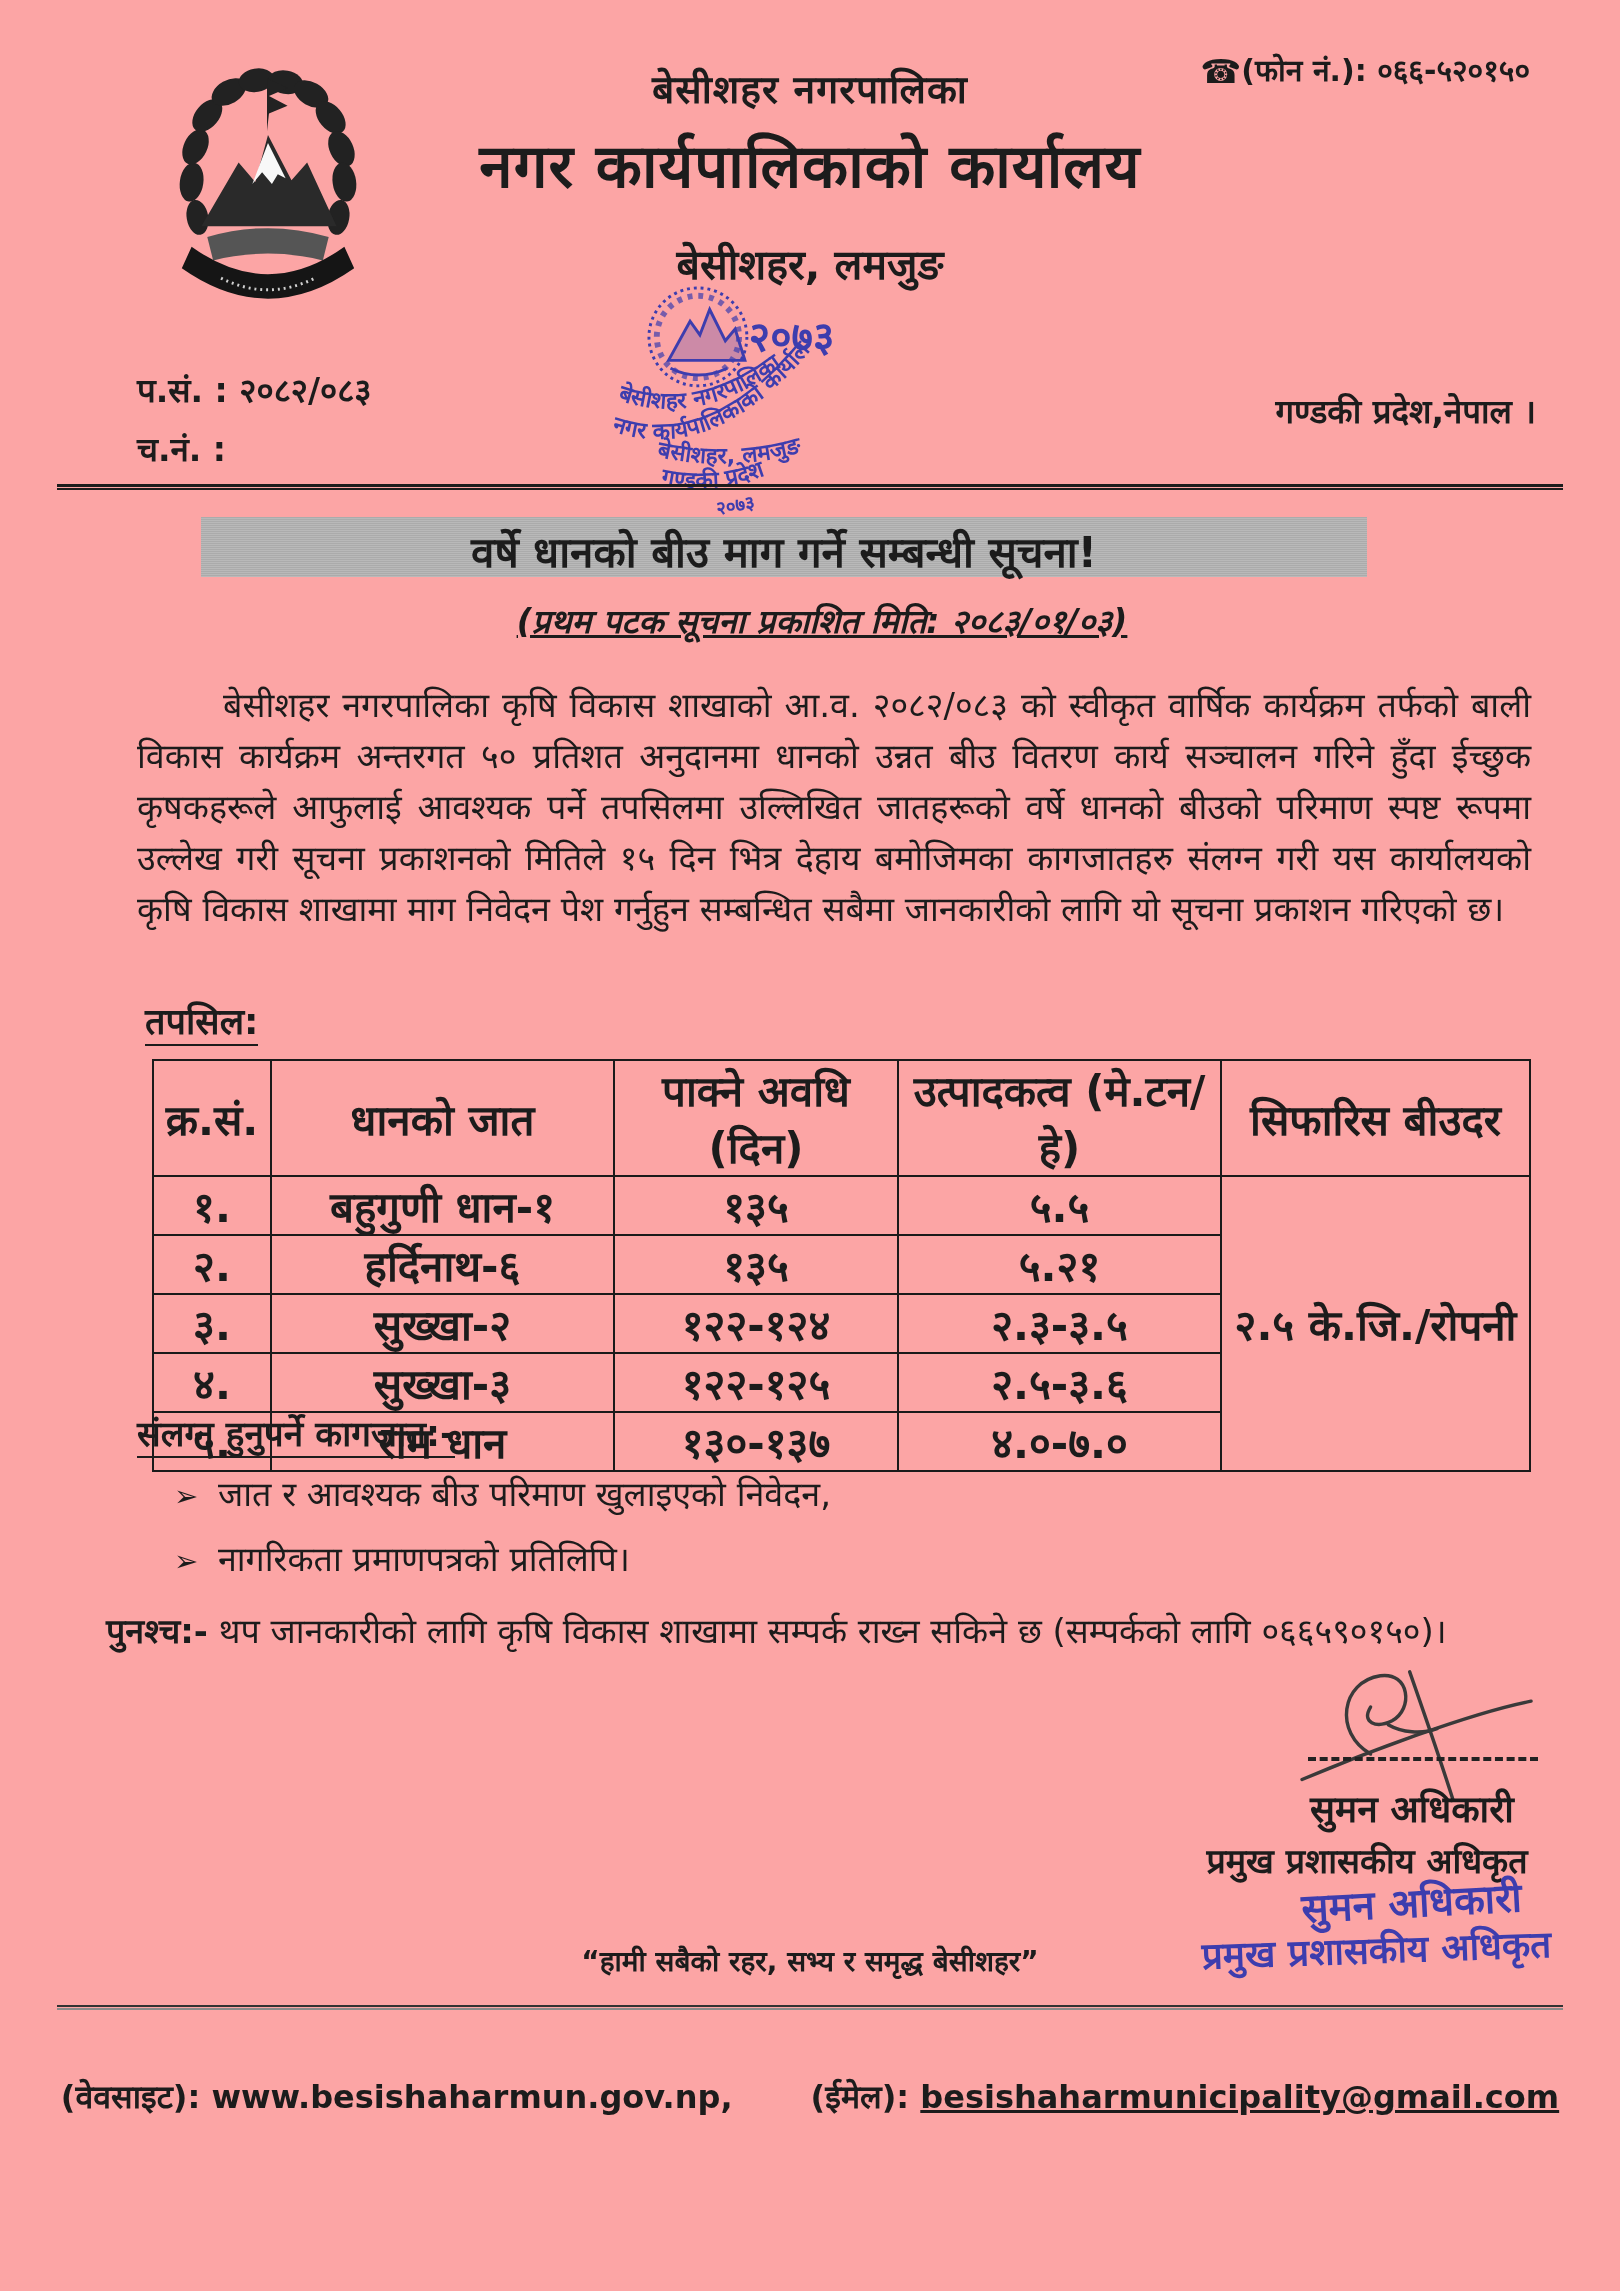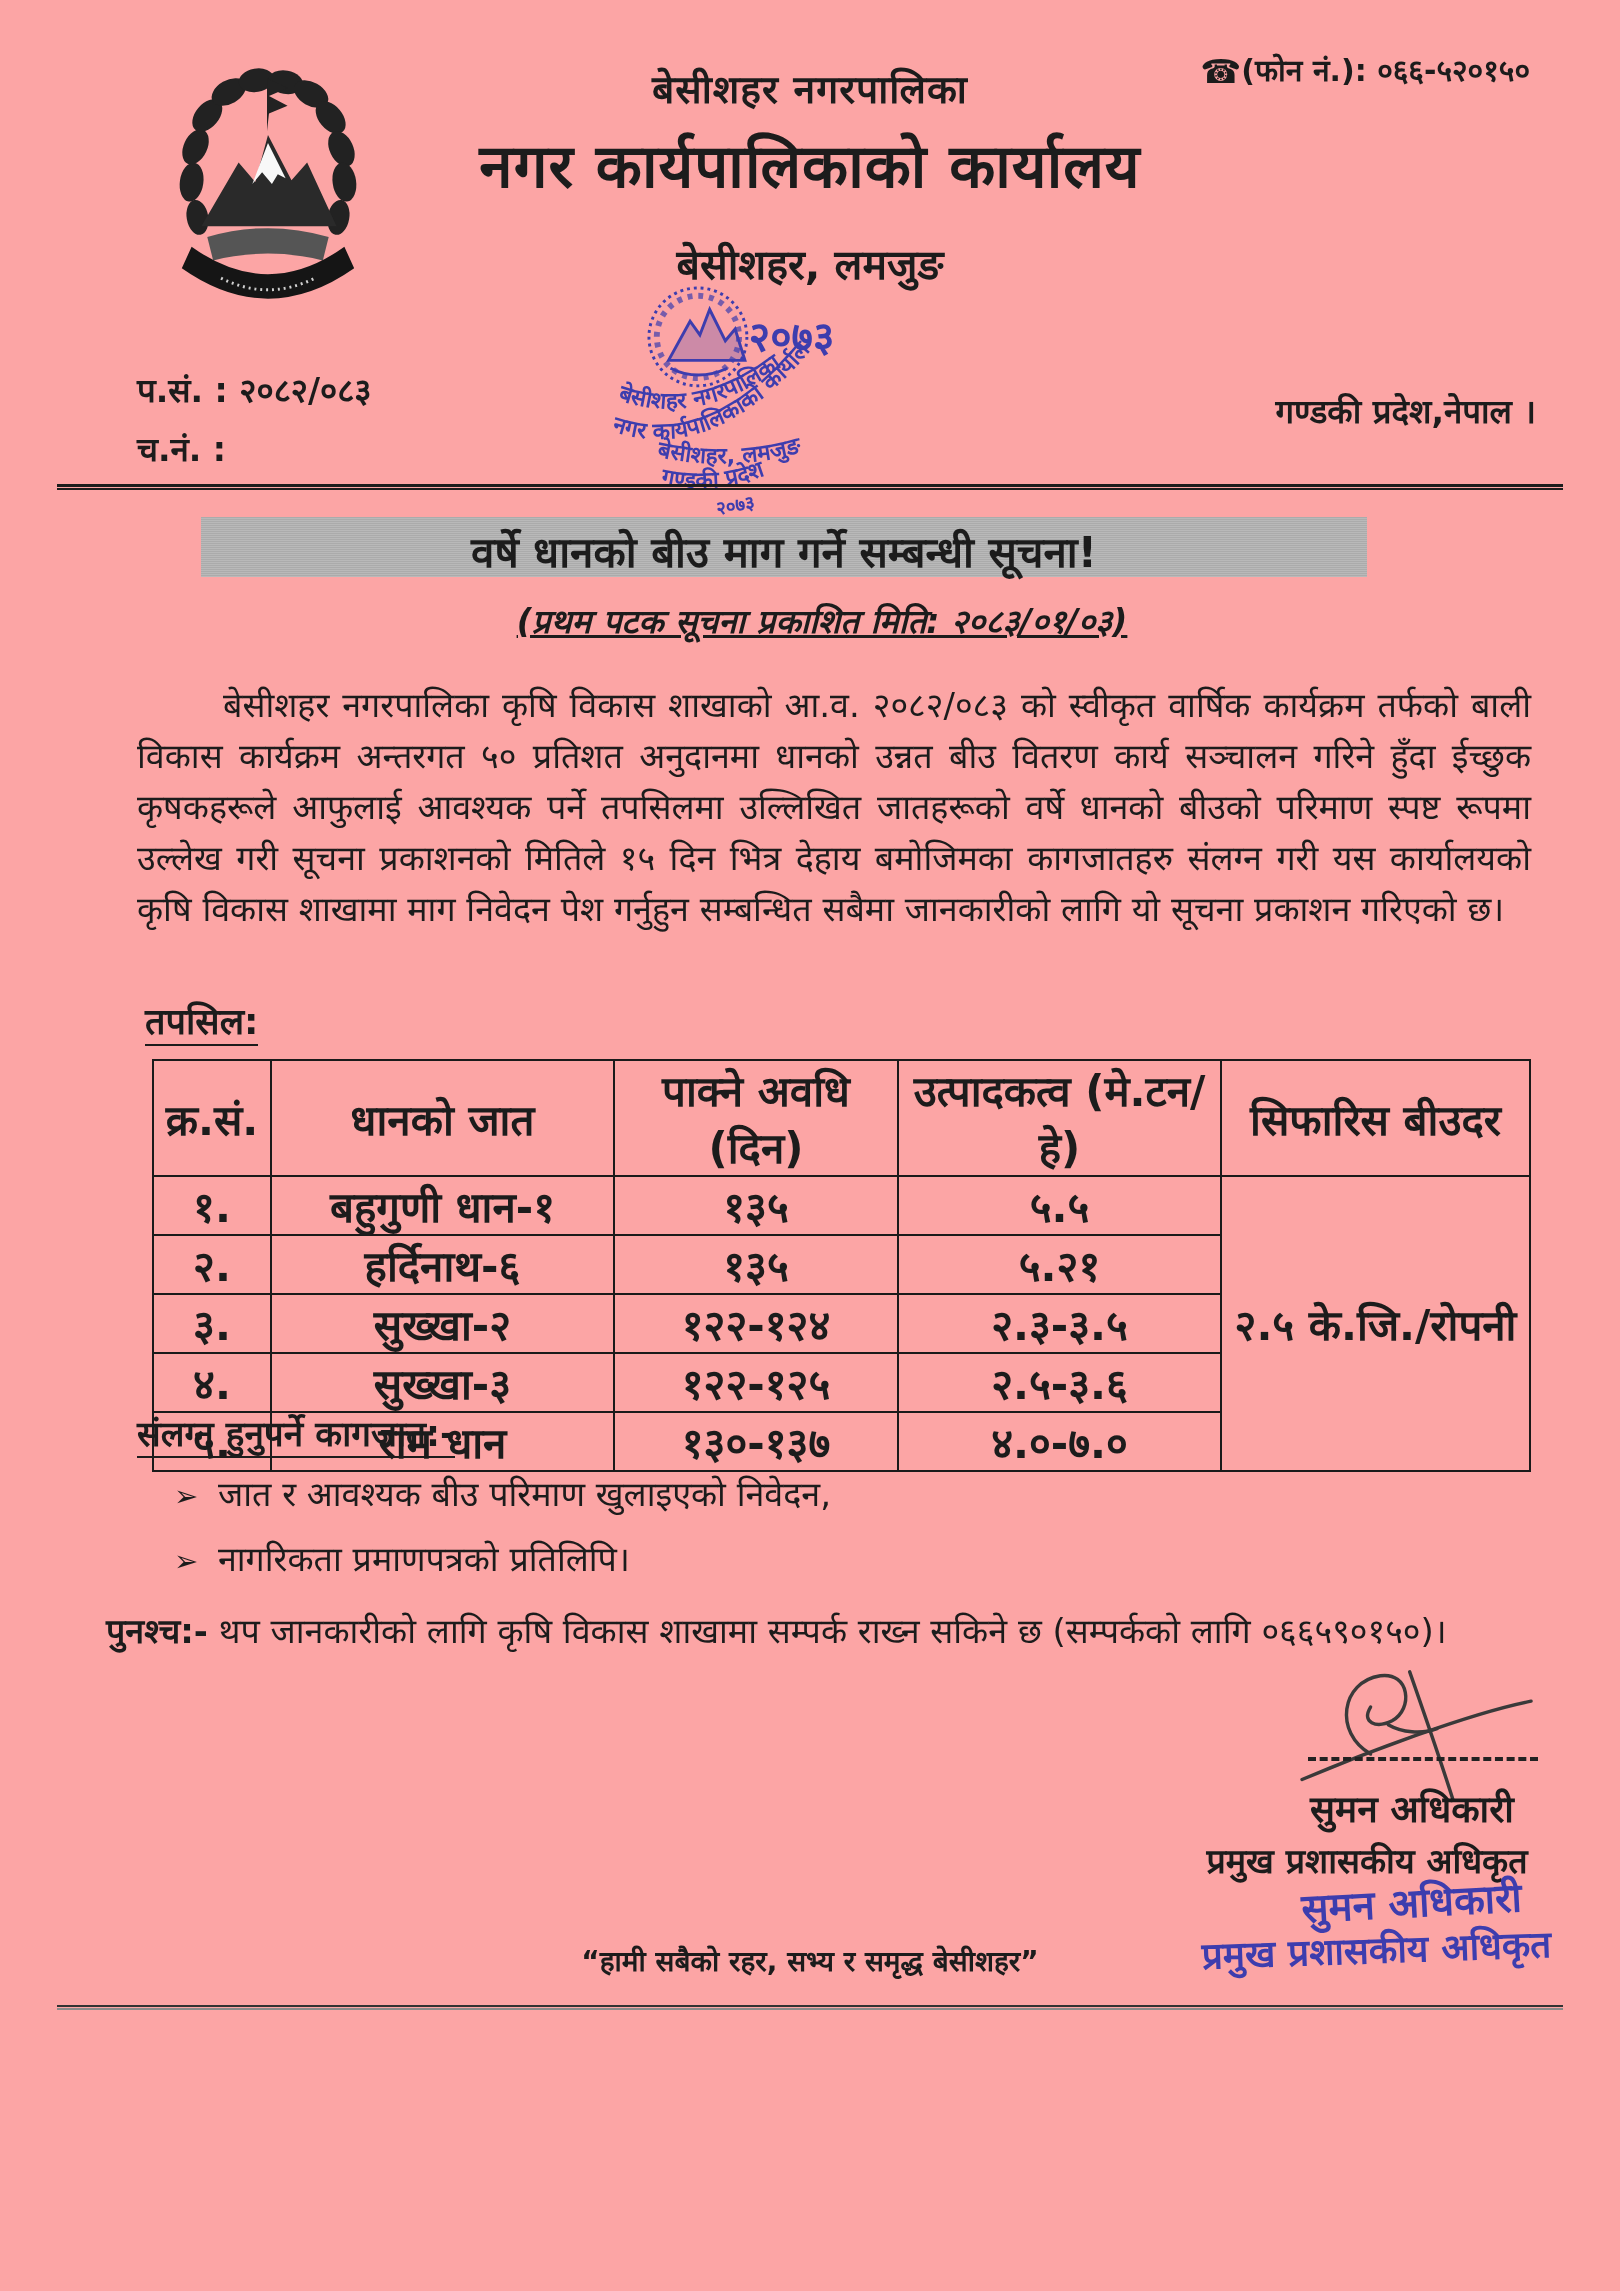--- a/index.html
+++ b/index.html
@@ -267,16 +267,24 @@
   </svg>
   <div class="abs sig-dash"></div>
   <div class="abs sig-name">सुमन अधिकारी</div>
   <div class="abs sig-title">प्रमुख प्रशासकीय अधिकृत</div>
   <div class="abs stamp-name">सुमन अधिकारी</div>
   <div class="abs stamp-title">प्रमुख प्रशासकीय अधिकृत</div>
 
   <div class="abs hr-footer"></div>
   <div class="abs center-line motto">“हामी सबैको रहर, सभ्य र समृद्ध बेसीशहर”</div>
 
+  <div class="abs contact-row">
+    <div>
+      <span>(वेवसाइट):</span><span> www.besishaharmun.gov.np,</span>
+    </div>
+    <div>
+      <span>(ईमेल): </span><span class="email-val">besishaharmunicipality@gmail.com</span>
+    </div>
+  </div>
 
 
 </div>
 
 
 </body></html>

